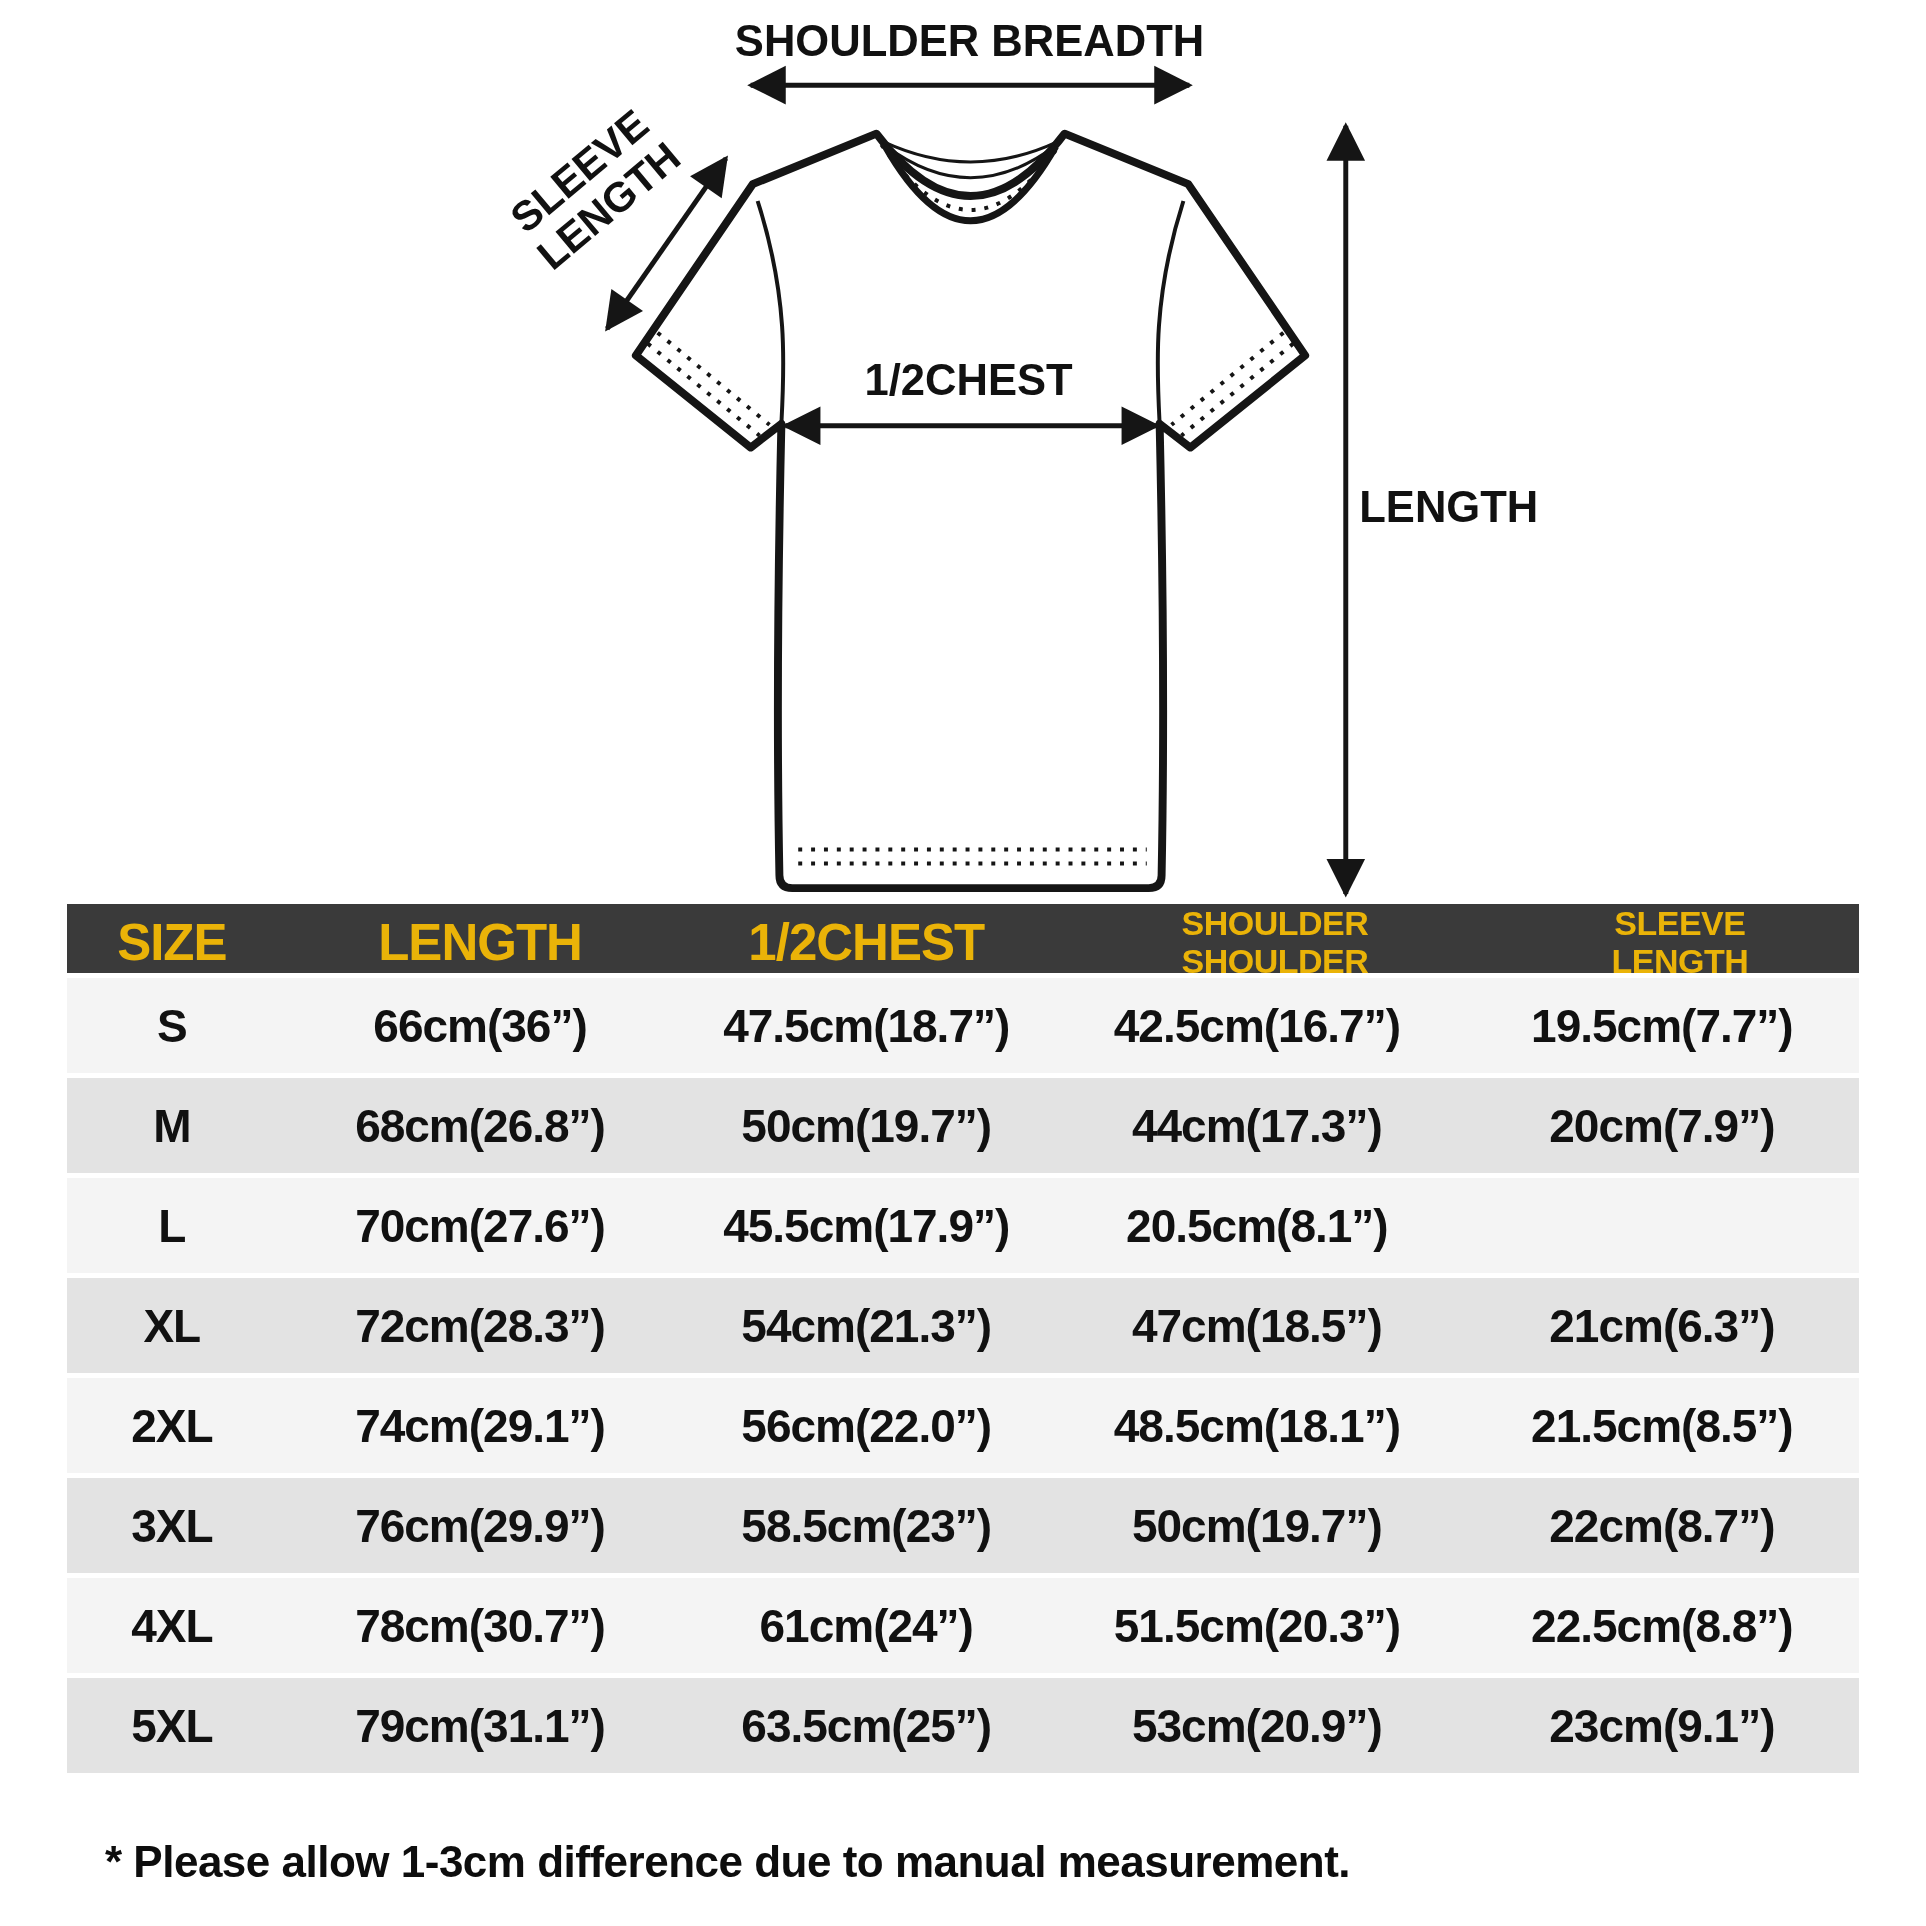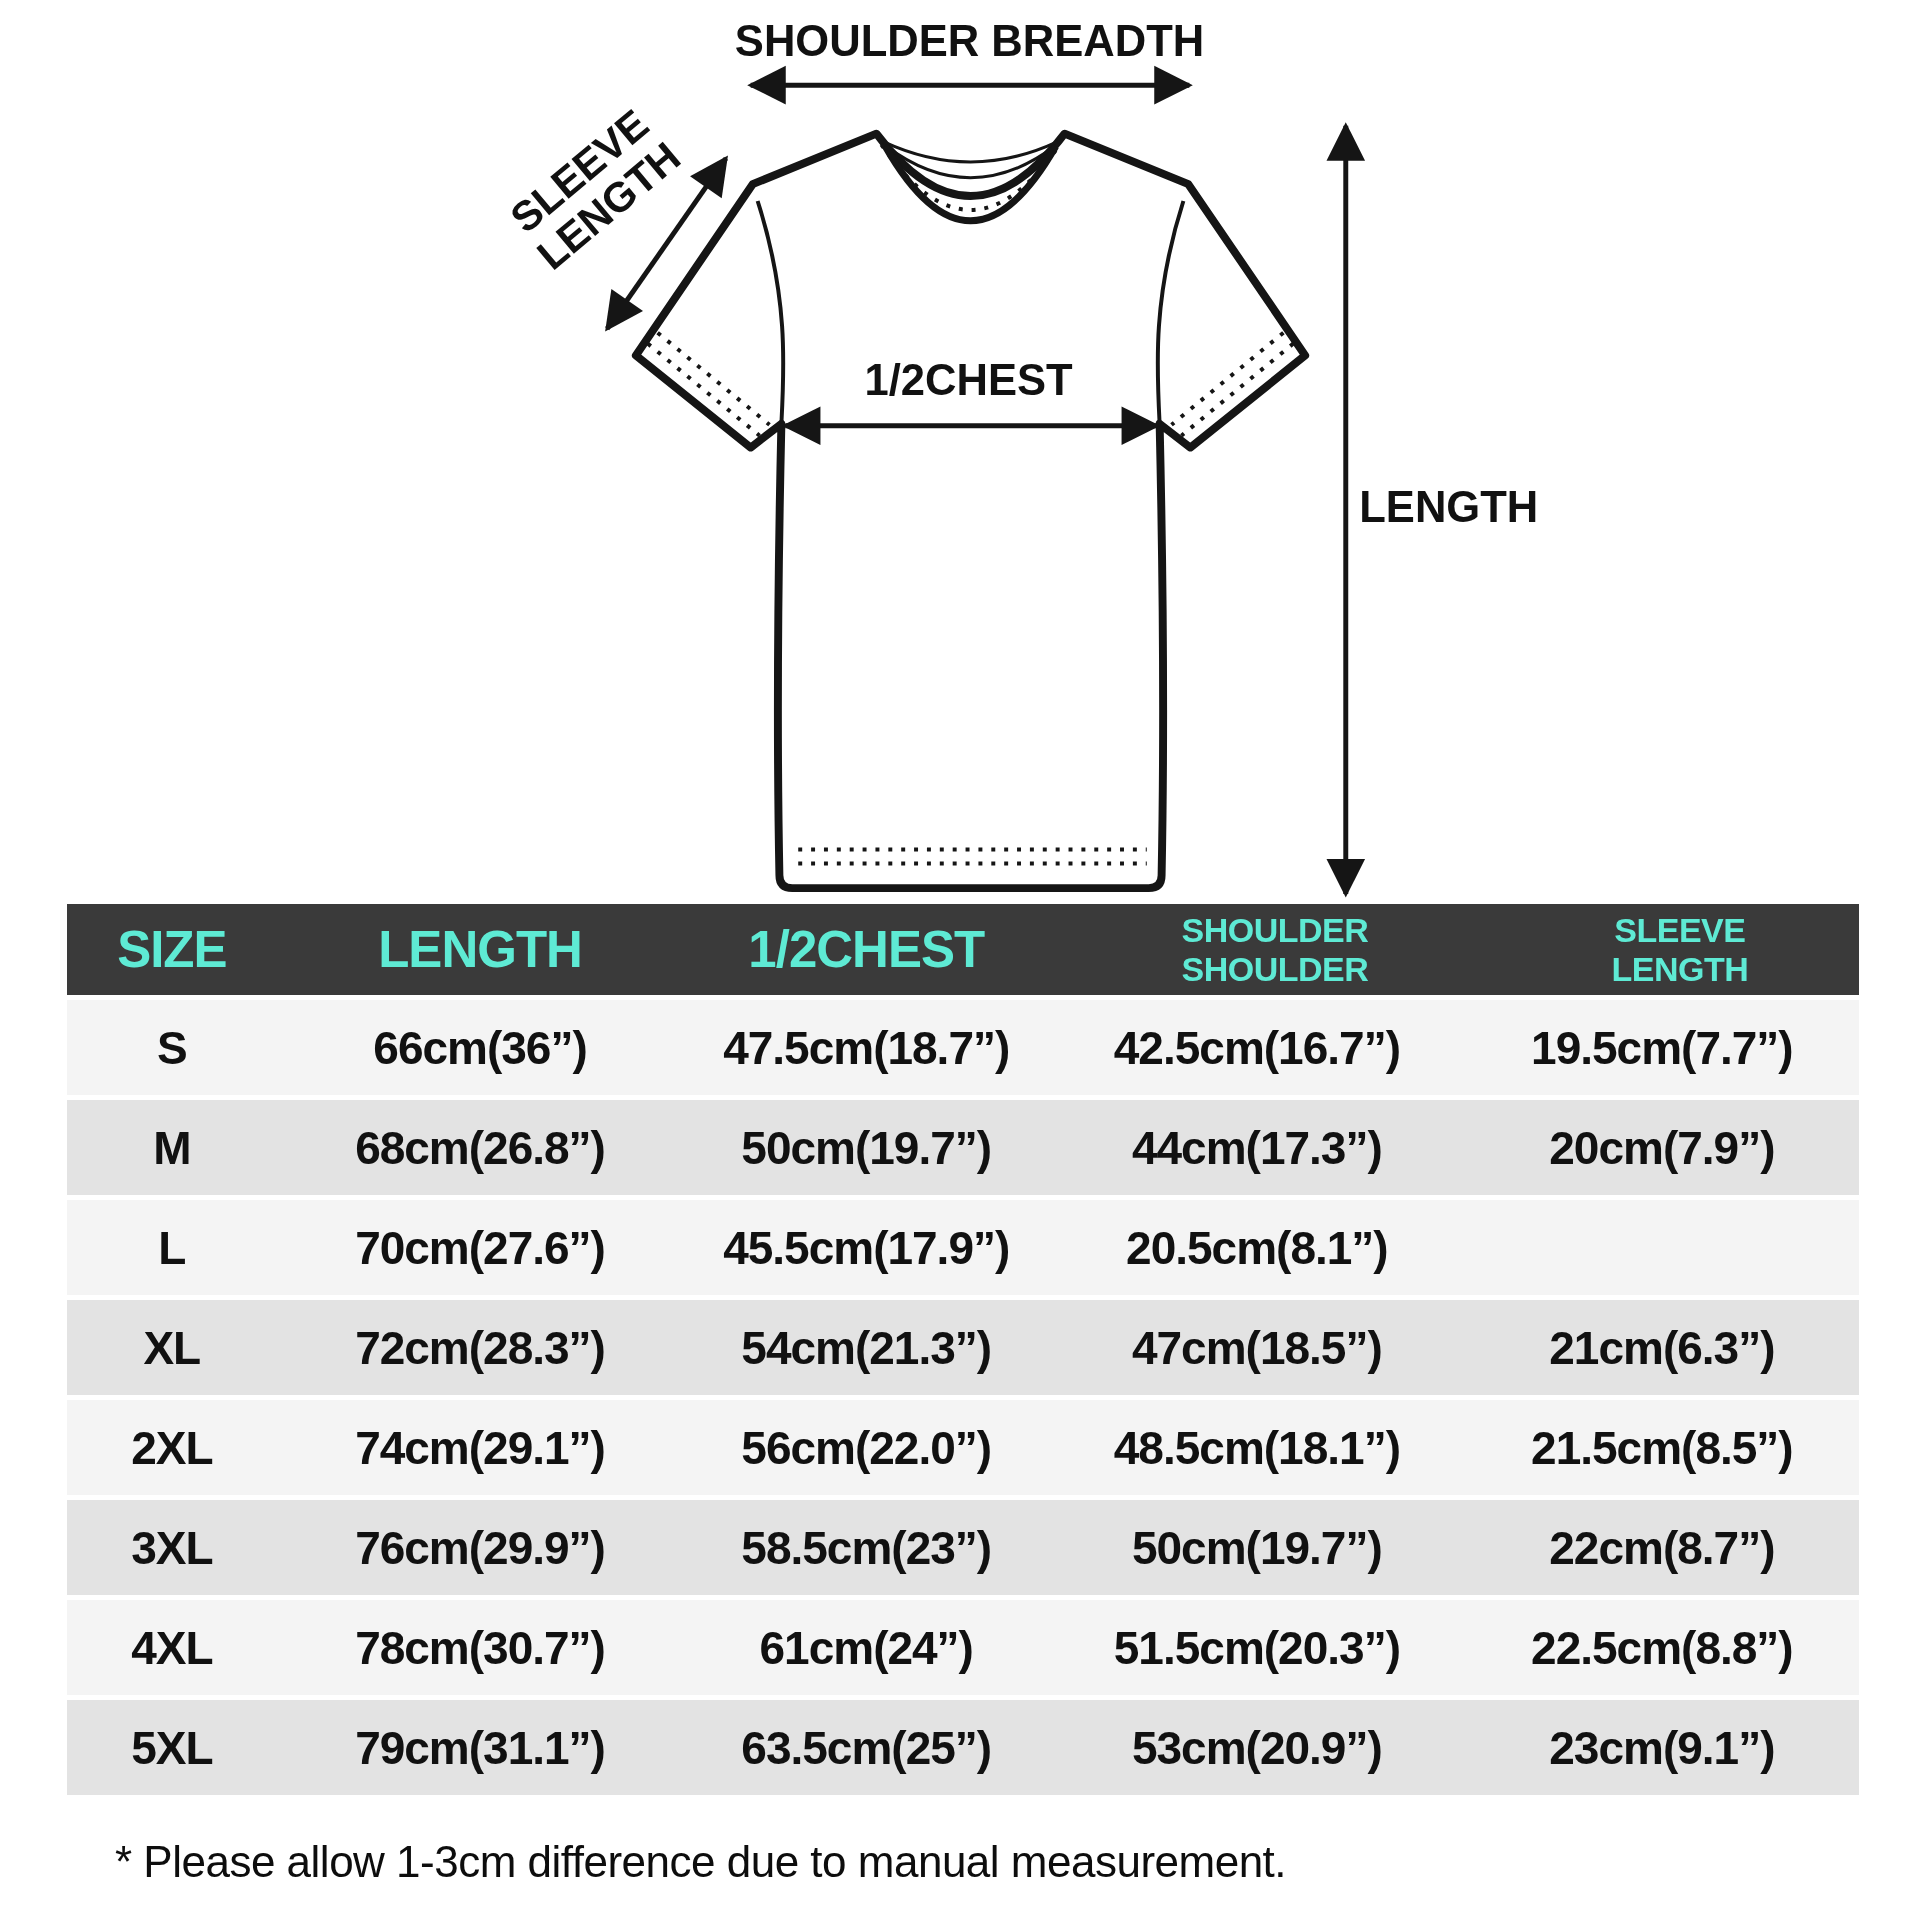--- a/index.html
+++ b/index.html
@@ -7,32 +7,32 @@
   .stage{position:relative;width:1927px;height:1927px;background:#fff;overflow:hidden;}
 
   
   .diagram{position:absolute;left:8px;top:0;width:1927px;height:904px;}
   .diagram svg{display:block;}
   .svg-label{font-family:"Liberation Sans",sans-serif;font-weight:bold;fill:#111;}
 
   
   .size-table{position:absolute;left:67px;top:904px;width:1792px;}
   .trow{display:grid;grid-template-columns:11.7% 22.7% 20.4% 23.2% 22%;align-items:center;margin-bottom:5px;}
-  .thead{height:91px;background:#3a3a3a;color:#5eead4;}
+  .thead{height:69px;background:#3a3a3a;color:#eab308;}
   .thead .cell{display:flex;flex-direction:column;align-items:center;justify-content:center;}
   .hdr-big{font-size:51px;font-weight:bold;letter-spacing:-1px;line-height:1;}
   .hdr-small{font-size:34px;font-weight:bold;letter-spacing:-0.5px;line-height:1.12;margin-left:36px;}
   .hdr-line:empty{display:none;}
   .drow{height:95px;}
   .drow.light{background:#f4f4f4;}
   .drow.dark{background:#e3e3e3;}
   .cell{text-align:center;font-size:46px;font-weight:bold;letter-spacing:-1px;}
 
   
-  .footnote{position:absolute;left:115px;top:1837px;font-size:44px;font-weight:normal;letter-spacing:-0.5px;color:#0d0d0d;text-align:center;}
+  .footnote{position:absolute;left:105px;top:1837px;font-size:44px;font-weight:bold;letter-spacing:-0.5px;color:#0d0d0d;text-align:center;}
 </style>
 </head>
 <body>
 
 <div class="stage">
 
   <div class="diagram">
     <svg width="1927" height="904" viewBox="0 0 1946 913">
       <defs>
         <marker id="ah" viewBox="0 0 12 12" refX="10.5" refY="6" markerWidth="8.5" markerHeight="8.5" orient="auto-start-reverse">

